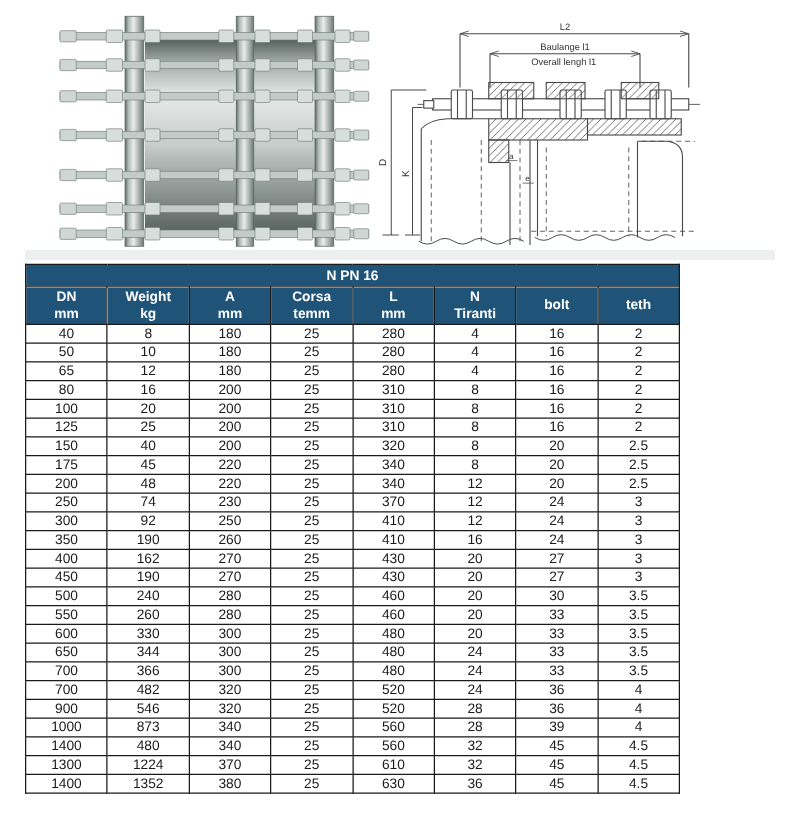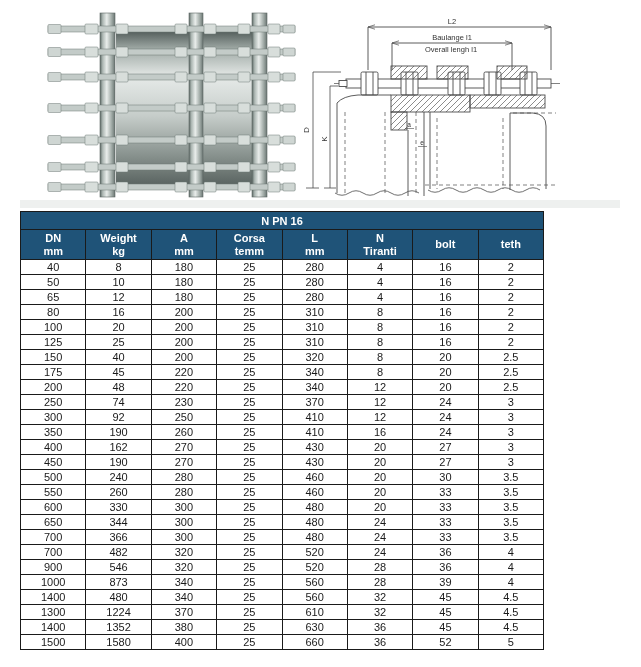--- a/index.html
+++ b/index.html
@@ -479,24 +479,14 @@
       <tr>
         <td>1400</td>
         <td>1352</td>
         <td>380</td>
         <td>25</td>
         <td>630</td>
         <td>36</td>
         <td>45</td>
         <td>4.5</td>
       </tr>
-      <tr>
-        <td>1500</td>
-        <td>1580</td>
-        <td>400</td>
-        <td>25</td>
-        <td>660</td>
-        <td>36</td>
-        <td>52</td>
-        <td>5</td>
-      </tr>
     </tbody>
 </table>
 
 </body></html>

